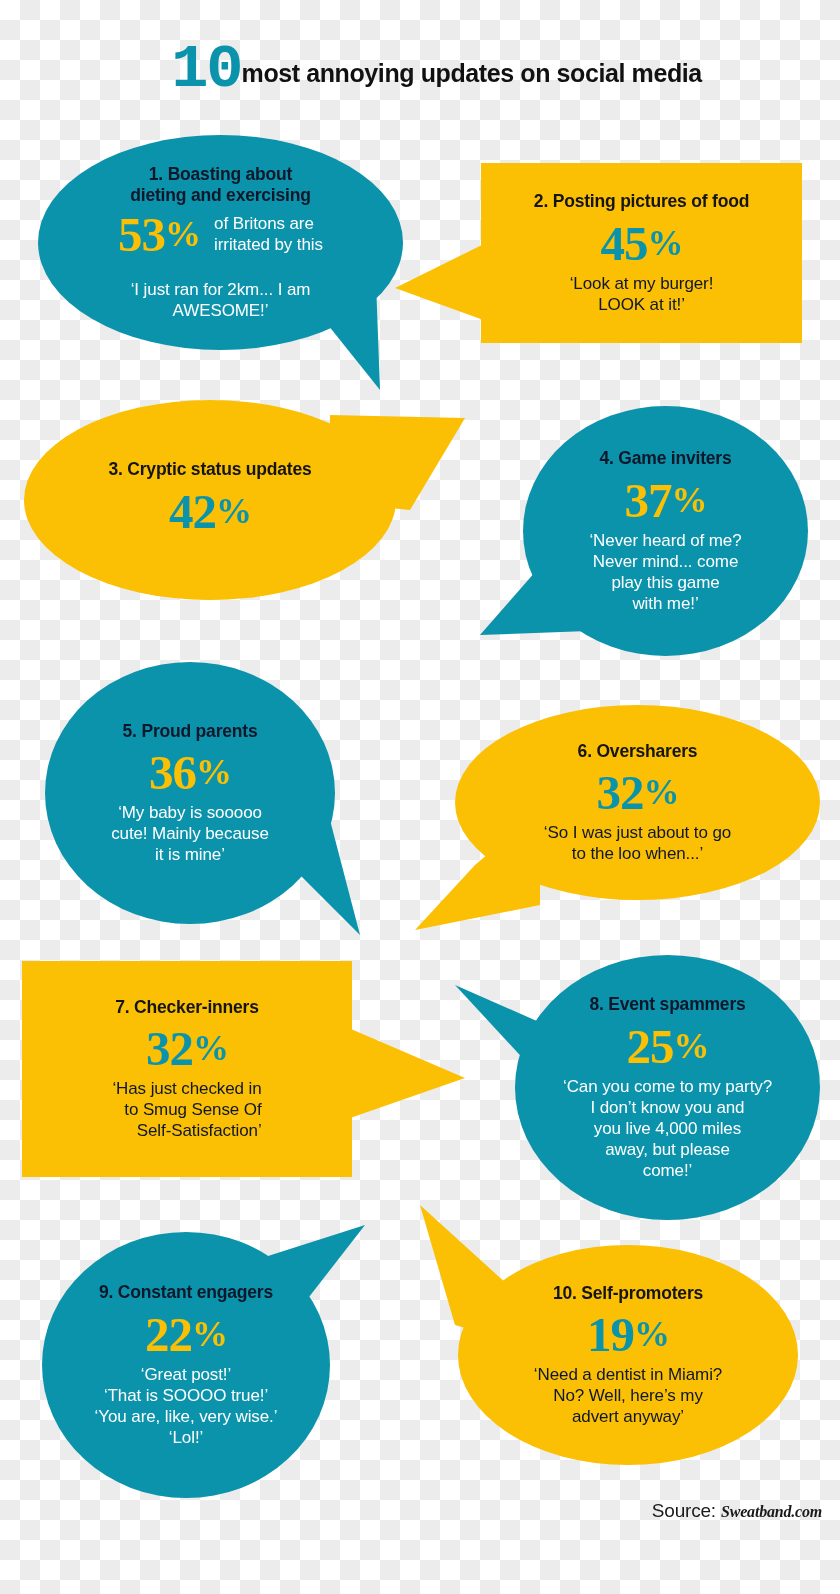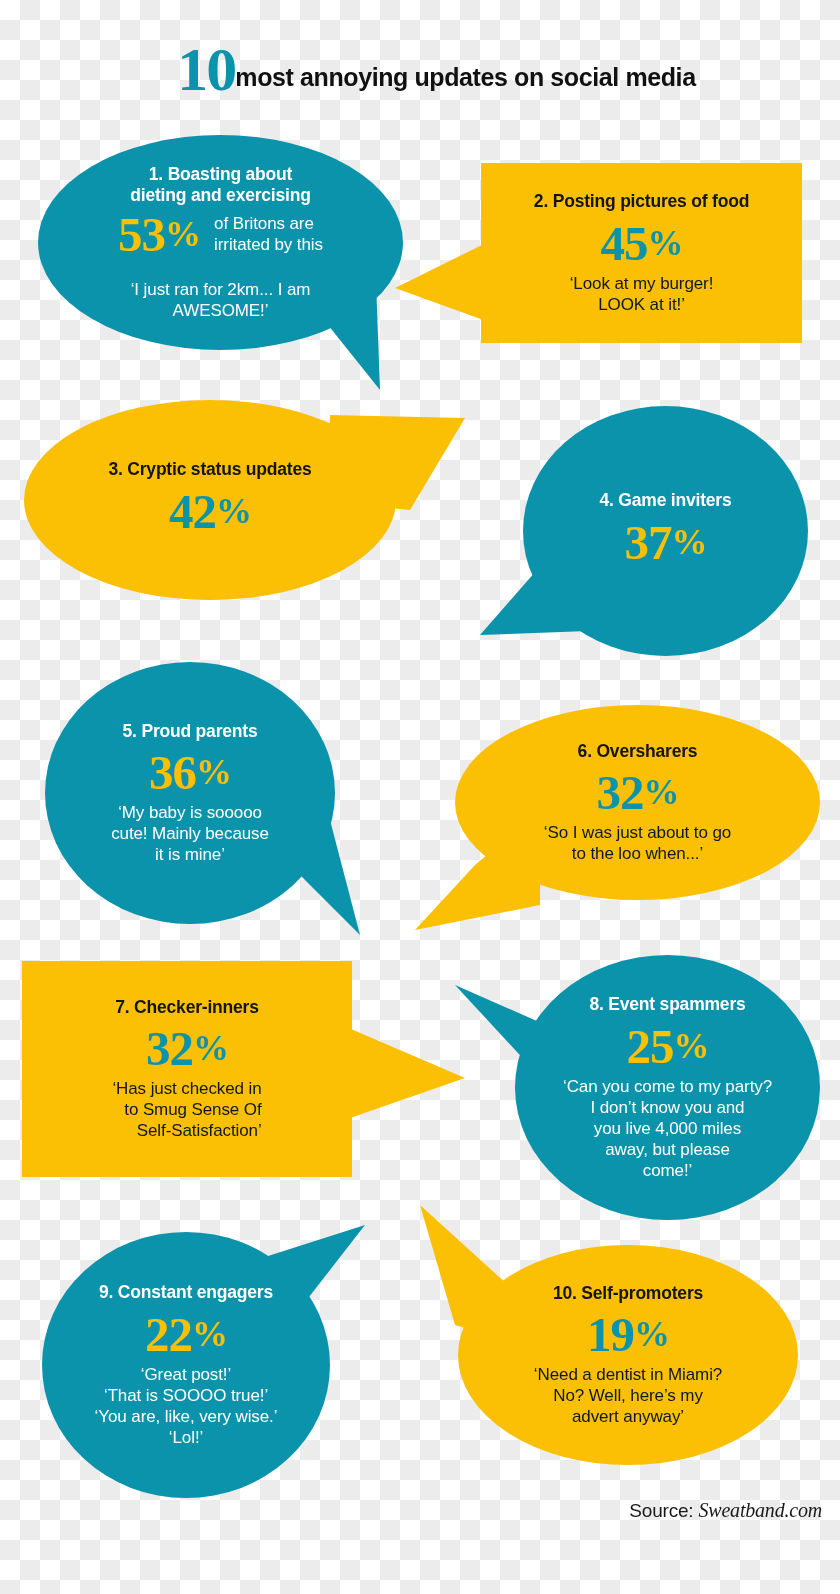--- a/index.html
+++ b/index.html
@@ -22,21 +22,21 @@
 
   
   .title-bar {
     position: absolute;
     left: 0; top: 34px;
     width: 840px;
     text-align: center;
     white-space: nowrap;
   }
   .title-num {
-    font-family: Liberation Serif, serif;
+    font-family: Liberation Mono, monospace;
     font-weight: bold;
     font-size: 62px;
     color: #0b93ab;
     letter-spacing: -2px;
     vertical-align: -4px;
     margin-left: 33px;
   }
   .title-text {
     font-family: "Liberation Sans", sans-serif;
     font-weight: bold;
@@ -61,21 +61,21 @@
   .yellow { background: #fbc004; }
   .ellipse { border-radius: 50%; }
   .rect    { border-radius: 0; }
 
   .head {
     font-weight: bold;
     font-size: 17.5px;
     line-height: 1.18;
     letter-spacing: -0.2px;
   }
-  .teal .head   { color: #ffffff; }
+  .teal .head   { color: #0f172a; }
   .yellow .head { color: #151515; }
 
   .pct {
     font-family: "Liberation Serif", serif;
     font-weight: bold;
     font-size: 49px;
     line-height: 1;
     letter-spacing: -1px;
     margin: 7px 0 5px;
   }
@@ -118,22 +118,22 @@
     bottom: 72px;
     font-size: 19px;
     color: #1a1a1a;
     letter-spacing: -0.2px;
     z-index: 5;
     white-space: nowrap;
   }
   .source b {
     font-family: "Liberation Serif", serif;
     font-style: italic;
-    font-weight: normal;
-    font-size: 20px;
+    font-weight: bold;
+    font-size: 16px;
   }
 </style>
 </head>
 <body>
 
 <div class="title-bar">
   <span class="title-num">10</span><span class="title-text">most annoying updates on social media</span>
 </div>
 
 <svg class="tail" style="left:280px; top:255px; width:180px; height:140px;" viewBox="0 0 180 140">
@@ -204,20 +204,26 @@
 </div>
 
 <div class="bubble yellow ellipse" style="left:24px; top:400px; width:372px; height:200px; padding:10px 22px;">
   <div class="head">3. Cryptic status updates</div>
   <div class="pct"><span>42</span><span class="sym">%</span></div>
 </div>
 
 <div class="bubble teal ellipse" style="left:523px; top:406px; width:285px; height:250px; padding:10px 18px;">
   <div class="head">4. Game inviters</div>
   <div class="pct"><span>37</span><span class="sym">%</span></div>
+  <div class="quote">
+    <span>‘Never heard of me?</span><br>
+    <span>Never mind... come</span><br>
+    <span>play this game</span><br>
+    <span>with me!’</span>
+  </div>
 </div>
 
 <div class="bubble teal ellipse" style="left:45px; top:662px; width:290px; height:262px; padding:10px 16px;">
   <div class="head">5. Proud parents</div>
   <div class="pct"><span>36</span><span class="sym">%</span></div>
   <div class="quote">
     <span>‘My baby is sooooo</span><br>
     <span>cute! Mainly because</span><br>
     <span>it is mine’</span>
   </div>

